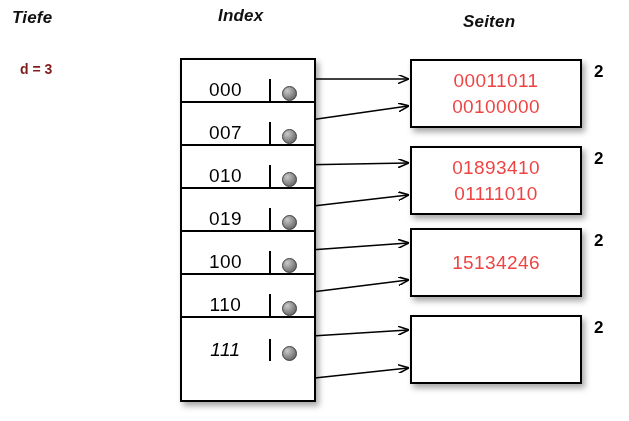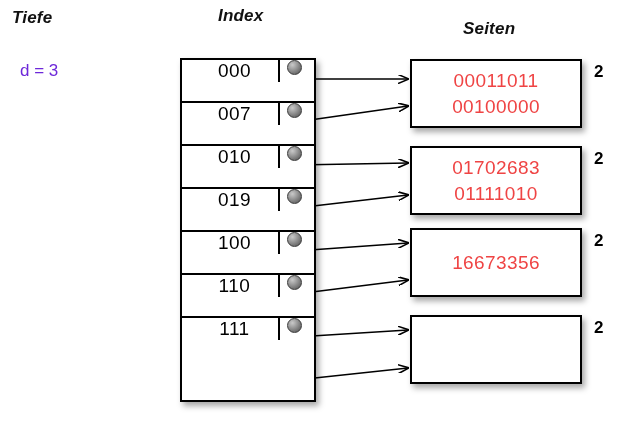--- a/index.html
+++ b/index.html
@@ -28,30 +28,30 @@
     position: absolute;
     font-style: italic;
     font-weight: bold;
     font-size: 17px;
     letter-spacing: 0.2px;
     white-space: nowrap;
     color: #111;
   }
   #heading-tiefe { left: 12px;  top: 8px; }
   #heading-index { left: 218px; top: 6px; }
-  #heading-seiten{ left: 463px; top: 19px; }
+  #heading-seiten{ left: 463px; top: 12px; }
 
   .depth-value {
     position: absolute;
     left: 20px;
     top: 61px;
-    font-size: 17px;
-    font-weight: normal;
+    font-size: 14px;
+    font-weight: bold;
     white-space: nowrap;
-    color: #6d28d9;
+    color: #7f1d1d;
   }
 
   
   #index-table {
     position: absolute;
     left: 180px;
     top: 58px;
     width: 136px;
     height: 344px;
     border: 2.5px solid #000;
@@ -59,24 +59,23 @@
     background: #ffffff;
     box-shadow: 3px 4px 6px rgba(0,0,0,0.35);
     z-index: 3;
   }
   .index-row {
     position: relative;
     height: 43px;
     box-sizing: border-box;
     border-bottom: 2.5px solid #000;
     display: flex;
-    align-items: flex-start;
-    padding-left: 9px;
-  }
-  .index-row:last-child { border-bottom: none; }
+    align-items: flex-end;
+  }
+  .index-row:last-child { border-bottom: none; font-style: italic; }
 
   .index-key {
     width: 89px;
     box-sizing: border-box;
     border-right: 2.5px solid #000;
     display: flex;
     align-items: center;
     justify-content: center;
     font-size: 19px;
     letter-spacing: 0.5px;
@@ -212,27 +211,27 @@
     </div>
   </div>
 
   <div class="page-box" style="top:59px">
     <div class="page-line">00011011</div>
     <div class="page-line">00100000</div>
   </div>
   <div class="page-count" style="top:62px">2</div>
 
   <div class="page-box" style="top:146px">
-    <div class="page-line">01702683</div>
+    <div class="page-line">01893410</div>
     <div class="page-line">01111010</div>
   </div>
   <div class="page-count" style="top:149px">2</div>
 
   <div class="page-box" style="top:228px">
-    <div class="page-line">16673356</div>
+    <div class="page-line">15134246</div>
   </div>
   <div class="page-count" style="top:231px">2</div>
 
   <div class="page-box" style="top:315px">
   </div>
   <div class="page-count" style="top:318px">2</div>
 
 </div>
 
 </body></html>

